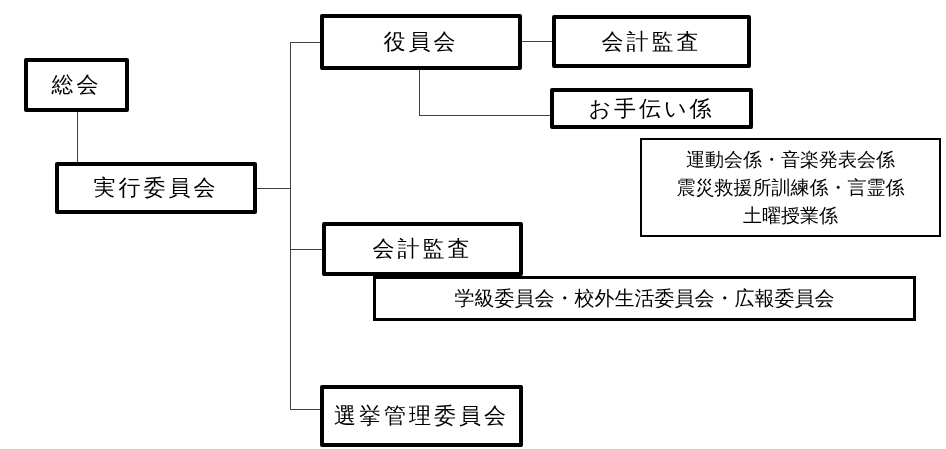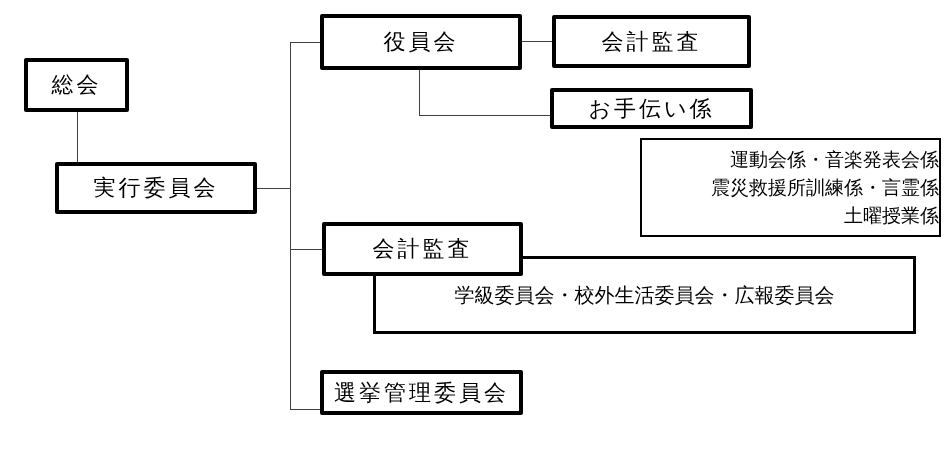--- a/index.html
+++ b/index.html
@@ -40,21 +40,20 @@
     flex-direction: column;
     align-items: center;
     justify-content: center;
     text-align: center;
     z-index: 1;
   }
   .sbox-1 {
     border: 2px solid #000000;
     font-size: 19px;
     line-height: 28px;
-    align-items: flex-end;
   }
   .sbox-2 {
     border: 3px solid #000000;
     font-size: 20px;
   }
   
   .line {
     position: absolute;
     background: #404040;
     z-index: 0;
@@ -76,21 +75,21 @@
   <div class="line h" style="left:522px; top:41px;  width:30px;"></div>
   <div class="line v" style="left:419px; top:70px;  height:45px;"></div>
   <div class="line h" style="left:419px; top:115px; width:131px;"></div>
 
   <div class="sbox sbox-1" style="left:640px; top:138px; width:301px; height:99px;">
     <span>運動会係・音楽発表会係</span>
     <span>震災救援所訓練係・言霊係</span>
     <span>土曜授業係</span>
   </div>
 
-  <div class="sbox sbox-2" style="left:373px; top:256px; width:543px; height:78px;">
+  <div class="sbox sbox-2" style="left:373px; top:276px; width:543px; height:45px;">
     <span>学級委員会・校外生活委員会・広報委員会</span>
   </div>
 
   <div class="rbox" style="left:24px;   top:58px;  width:105px; height:54px;">
     <span>総会</span>
   </div>
 
   <div class="rbox" style="left:55px;  top:162px; width:202px; height:52px;">
     <span>実行委員会</span>
   </div>
@@ -104,17 +103,17 @@
   </div>
 
   <div class="rbox" style="left:550px; top:88px;  width:203px; height:41px;">
     <span>お手伝い係</span>
   </div>
 
   <div class="rbox" style="left:322px; top:222px; width:201px; height:54px;">
     <span>会計監査</span>
   </div>
 
-  <div class="rbox" style="left:320px; top:370px; width:203px; height:45px;">
+  <div class="rbox" style="left:320px; top:385px; width:203px; height:62px;">
     <span>選挙管理委員会</span>
   </div>
 
 </div>
 
 </body></html>

